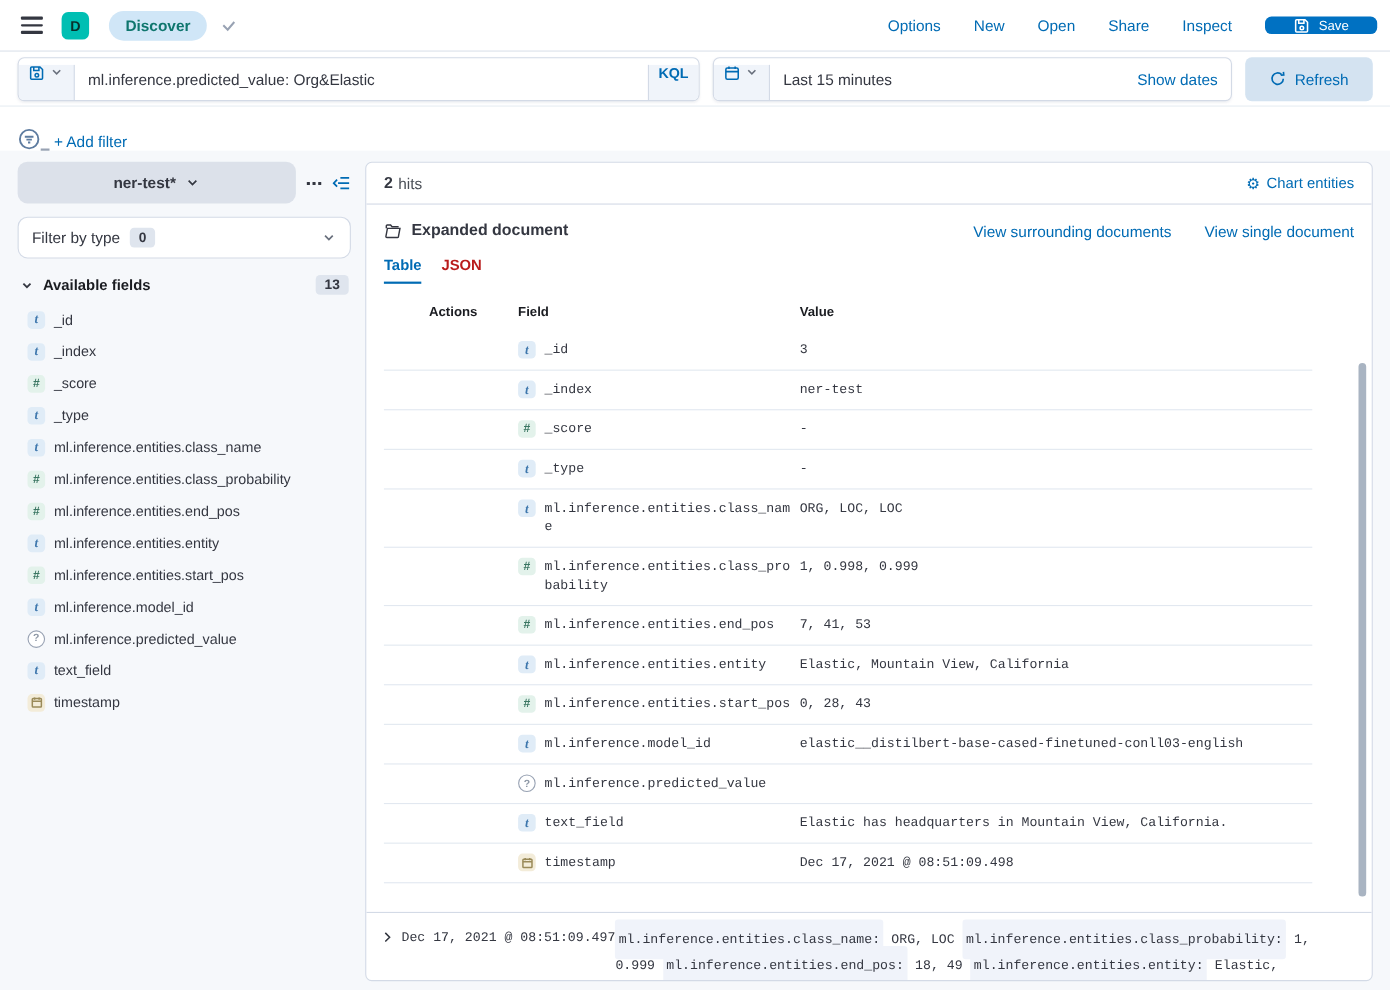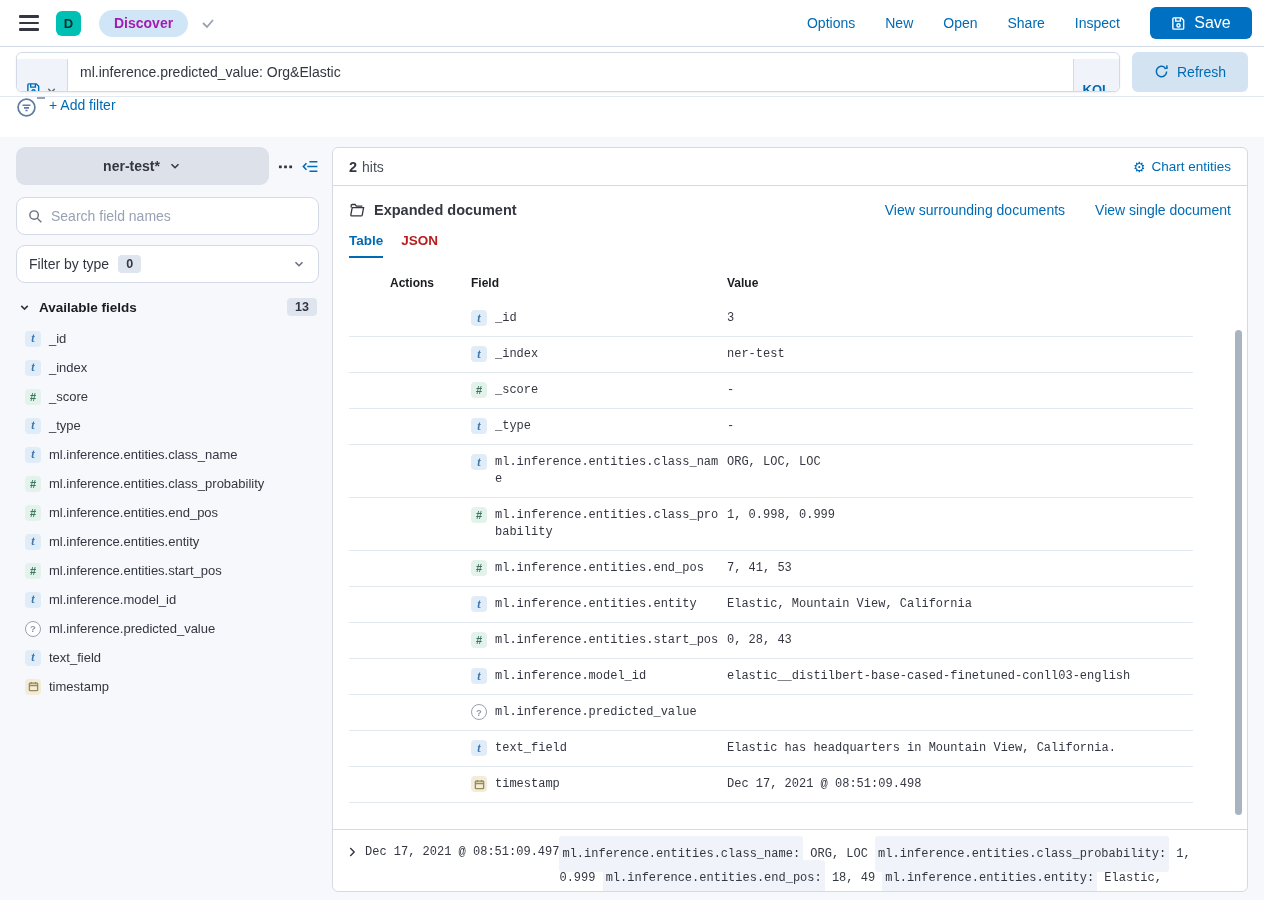--- a/index.html
+++ b/index.html
@@ -7,49 +7,49 @@
     font-family:"Liberation Sans", sans-serif; color:#343741; font-size:14px; }
   svg { display:block; }
 
   
   .topbar { height:47px; display:flex; align-items:center; padding:0 12px 0 10px;
     border-bottom:1px solid #D3DAE6; background:#fff; }
   .hamburger { width:38px; height:38px; display:flex; flex-direction:column; justify-content:center; gap:4px; padding:0 9px; cursor:pointer; }
   .hamburger i { display:block; height:2.5px; background:#343741; border-radius:1px; }
   .space-badge { width:25px; height:25px; border-radius:6px; background:#00BFB3; color:#07302B;
     font-weight:700; font-size:13px; display:flex; align-items:center; justify-content:center; margin:0 18px 0 8px; }
-  .breadcrumb-pill { background:#D0E6F7; color:#a21caf; font-weight:600; font-size:14px;
+  .breadcrumb-pill { background:#D0E6F7; color:#0f766e; font-weight:600; font-size:14px;
     height:27px; display:flex; align-items:center; padding:0 15px; border-radius:14px; }
   .check-icon { color:#98A2B3; margin-left:12px; }
   .topbar-right { margin-left:auto; display:flex; align-items:center; gap:30px; }
   .nav-link { color:#006BB4; font-weight:500; cursor:pointer; }
-  .save-btn { background:#0071C2; color:#fff; border:none; border-radius:6px; height:32px; min-width:102px;
-    display:flex; align-items:center; justify-content:center; gap:8px; font-weight:500; font-size:16px; cursor:pointer; }
+  .save-btn { background:#0071C2; color:#fff; border:none; border-radius:6px; height:16px; min-width:102px;
+    display:flex; align-items:center; justify-content:center; gap:8px; font-weight:500; font-size:12px; cursor:pointer; }
 
   
   .querybar { height:50px; display:flex; align-items:center; gap:12px; padding:0 16px;
     border-bottom:1px solid #E2E8F0; background:#fff; }
   .input-group { height:40px; display:flex; align-items:center; border:1px solid #D3DAE6;
     border-radius:6px; background:#fff; overflow:hidden; box-shadow:0 1px 2px rgba(152,162,179,.15); }
   .query-group { flex:1; }
-  .prepend, .append { height:100%; background:#F0F4FA; display:flex; align-items:flex-end; gap:4px; padding:0 9px;margin-top:12px; }
+  .prepend, .append { height:100%; background:#F0F4FA; display:flex; align-items:flex-start; gap:4px; padding:0 9px;margin-top:12px; }
   .prepend { border-right:1px solid #D3DAE6; }
   .append  { border-left:1px solid #D3DAE6; }
   .icon-blue { color:#006BB4; }
   .icon-grey { color:#69707D; }
   .query-text { flex:1; padding:0 12px; font-size:14px; color:#343741; white-space:nowrap; overflow:hidden; }
   .kql-label { color:#006BB4; font-weight:600; font-size:13px; }
   .date-group { width:472px; }
   .time-text { flex:1; padding:0 12px; color:#343741; }
   .show-dates { color:#006BB4; font-weight:500; padding-right:12px; cursor:pointer; white-space:nowrap; }
   .refresh-btn { width:116px; height:40px; background:#D4E3F1; color:#006BB4; border:none; border-radius:6px;
     display:flex; align-items:center; justify-content:center; gap:8px; font-weight:500; font-size:14px; cursor:pointer; }
 
   
-  .filterbar { height:40px; display:flex; align-items:flex-start; gap:0; padding:0 16px; background:#fff; }
+  .filterbar { height:40px; display:flex; align-items:flex-end; gap:0; padding:0 16px; background:#fff; }
   .filter-dash { width:8px; height:2px; background:#98A2B3; margin-right:4px; }
   .add-filter { color:#006BB4; font-weight:500; cursor:pointer; }
 
   
   .content { height:763px; background:#F6F8FB; display:flex; gap:13px; padding:10px 16px 0; overflow:hidden; }
 
   
   .sidebar { width:303px; flex-shrink:0; }
   .sidebar-top { display:flex; align-items:center; gap:9px; margin-bottom:12px; }
   .index-btn { width:255px; height:38px; background:#DCE1EA; border:none; border-radius:9px;
@@ -172,20 +172,37 @@
         <svg width="13" height="13" viewBox="0 0 16 16" fill="none" stroke="currentColor" stroke-width="1.8">
             <polyline points="4,6 8,10 12,6"></polyline>
           </svg>
       </span>
     </div>
     <div class="query-text">ml.inference.predicted_value: Org&amp;Elastic</div>
     <div class="append">
       <span class="kql-label">KQL</span>
     </div>
   </div>
+  <div class="input-group date-group">
+    <div class="prepend">
+      <span class="icon-blue">
+        <svg width="15" height="15" viewBox="0 0 16 16" fill="none" stroke="currentColor" stroke-width="1.5">
+            <rect x="2" y="3" width="12" height="11" rx="1.5"></rect>
+            <path d="M2 6.5h12M5 1.5V4M11 1.5V4"></path>
+          </svg>
+      </span>
+      <span class="icon-grey">
+        <svg width="13" height="13" viewBox="0 0 16 16" fill="none" stroke="currentColor" stroke-width="1.8">
+            <polyline points="4,6 8,10 12,6"></polyline>
+          </svg>
+      </span>
+    </div>
+    <div class="time-text">Last 15 minutes</div>
+    <span class="show-dates">Show dates</span>
+  </div>
   <button class="refresh-btn">
     <span>
       <svg width="15" height="15" viewBox="0 0 16 16" fill="none" stroke="currentColor" stroke-width="1.6">
           <path d="M13.5 8a5.5 5.5 0 1 1-1.6-3.9"></path>
           <polyline points="13.6,1.5 13.9,4.4 11,4.7"></polyline>
         </svg>
     </span>
     <span>Refresh</span>
   </button>
 </div>
@@ -219,29 +236,20 @@
           </svg>
       </span>
       <span class="sb-icon">
         <svg width="17" height="17" viewBox="0 0 16 16" fill="none" stroke="#006BB4" stroke-width="1.5">
             <path d="M7 3.5h7.5M5 8h9.5M7 12.5h7.5"></path>
             <polyline points="4.2,5 1.3,8 4.2,11"></polyline>
           </svg>
       </span>
     </div>
 
-    <div class="search-box">
-      <span class="icon-grey">
-        <svg width="15" height="15" viewBox="0 0 16 16" fill="none" stroke="currentColor" stroke-width="1.5">
-            <circle cx="6.5" cy="6.5" r="4.5"></circle>
-            <path d="M10 10l4.2 4.2"></path>
-          </svg>
-      </span>
-      <input placeholder="Search field names" style="">
-    </div>
 
     <div class="type-filter">
       <span>Filter by type</span>
       <span class="count-badge">0</span>
       <span class="chev icon-grey">
         <svg width="14" height="14" viewBox="0 0 16 16" fill="none" stroke="currentColor" stroke-width="1.8">
             <polyline points="4,6 8,10 12,6"></polyline>
           </svg>
       </span>
     </div>

